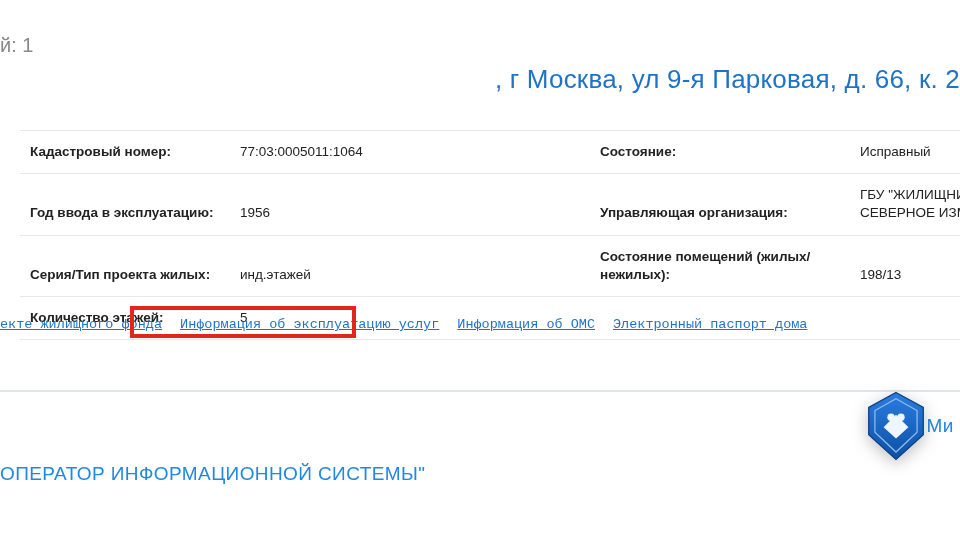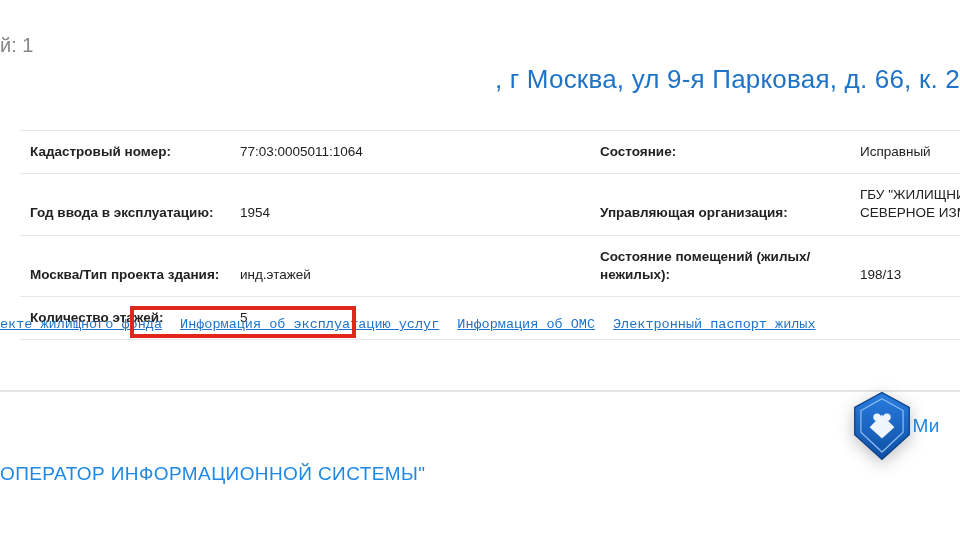--- a/index.html
+++ b/index.html
@@ -94,21 +94,21 @@
     align-items: center;
     color: #0a6eb4;
   }
   .footer-title {
     font-size: 19px;
     color: #1e88e5;
     letter-spacing: 0.4px;
   }
   .badge-wrap {
     position: absolute;
-    right: 20px;
+    right: 6px;
     bottom: 30px;
     display: flex;
     align-items: center;
   }
   .badge {
     width: 62px;
     height: 72px;
     position: relative;
     filter: drop-shadow(0 4px 8px rgba(0,0,0,0.25));
   }
@@ -137,45 +137,45 @@
 
     <div class="row">
       <div class="cell label c1">Кадастровый номер:</div>
       <div class="cell c2">77:03:0005011:1064</div>
       <div class="cell label c3">Состояние:</div>
       <div class="cell c4">Исправный</div>
     </div>
 
     <div class="row">
       <div class="cell label c1">Год ввода в эксплуатацию:</div>
-      <div class="cell c2">1954</div>
+      <div class="cell c2">1956</div>
       <div class="cell label c3">Управляющая организация:</div>
       <div class="cell c4">ГБУ "ЖИЛИЩНИК РАЙОНА СЕВЕРНОЕ ИЗМАЙЛОВО"</div>
     </div>
 
     <div class="row">
-      <div class="cell label c1">Москва/Тип проекта здания:</div>
+      <div class="cell label c1">Серия/Тип проекта жилых:</div>
       <div class="cell c2">инд.этажей</div>
       <div class="cell label c3" style="border-bottom:0">Состояние помещений (жилых/нежилых):</div>
       <div class="cell c4" style="border-bottom:0">198/13</div>
     </div>
 
     <div class="row">
       <div class="cell label c1">Количество этажей:</div>
       <div class="cell c2">5</div>
       <div class="cell c3"></div>
       <div class="cell c4"></div>
     </div>
   </div>
 
   <div class="links">
     <a>екте жилищного фонда</a>
     <a>Информация об эксплуатацию услуг</a>
     <a>Информация об ОМС</a>
-    <a>Электронный паспорт жилых</a>
+    <a>Электронный паспорт дома</a>
   </div>
 
   <div class="highlight-box" style="left:130px;top:298px;width:226px;height:32px;border-color:#e1261c;"></div>
 
   <div class="footer-sep"></div>
 
   <div class="footer">
     <span class="footer-title">ОПЕРАТОР ИНФОРМАЦИОННОЙ СИСТЕМЫ"</span>
   </div>
 

